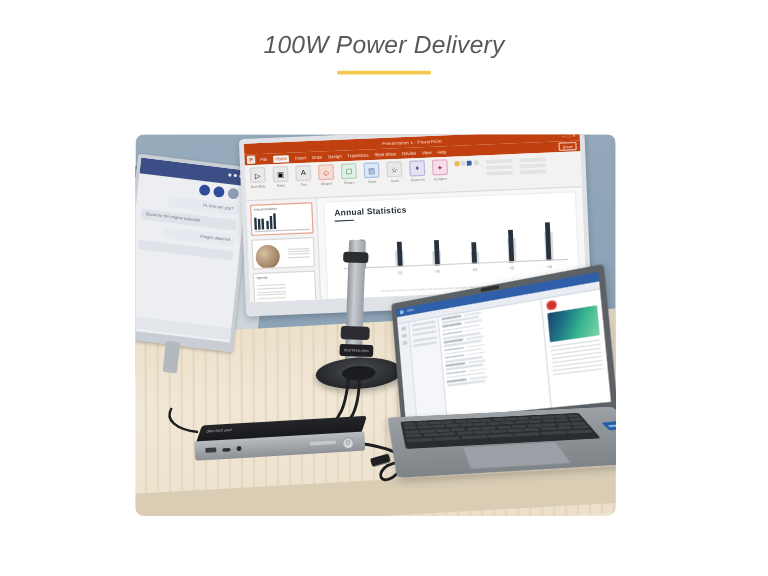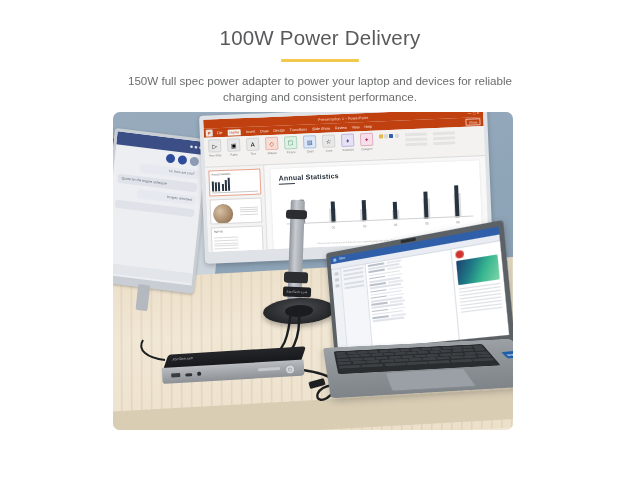--- a/index.html
+++ b/index.html
@@ -29,20 +29,21 @@
     text-align: center;
   }
   .title {
     margin: 0;
     padding-top: 26px;
     font-size: 20.5px;
     font-weight: 400;
     letter-spacing: 0.2px;
     color: #58595b;
     font-family: "Liberation Sans", sans-serif;
+    font-style: italic;
   }
   .accent-rule {
     width: 78px;
     height: 2.5px;
     background: #f2c94c;
     margin: 9px auto 0 auto;
     border-radius: 1px;
   }
   .subtitle {
     margin: 11px auto 0 auto;
@@ -501,21 +502,20 @@
   }
 </style>
 </head>
 <body>
 
 <div id="root">
 
   <div class="header">
     <h1 class="title">100W Power Delivery</h1>
     <div class="accent-rule"></div>
-    <p class="subtitle">150W full spec power adapter to power your laptop and devices for reliable charging and consistent performance.</p>
   </div>
 
   <div class="photo">
 
     <div class="wall"></div>
     <div class="wall-lower-left"></div>
     <div class="baseboard"></div>
 
     <div class="desk">
       <div class="desk-grain"></div>

